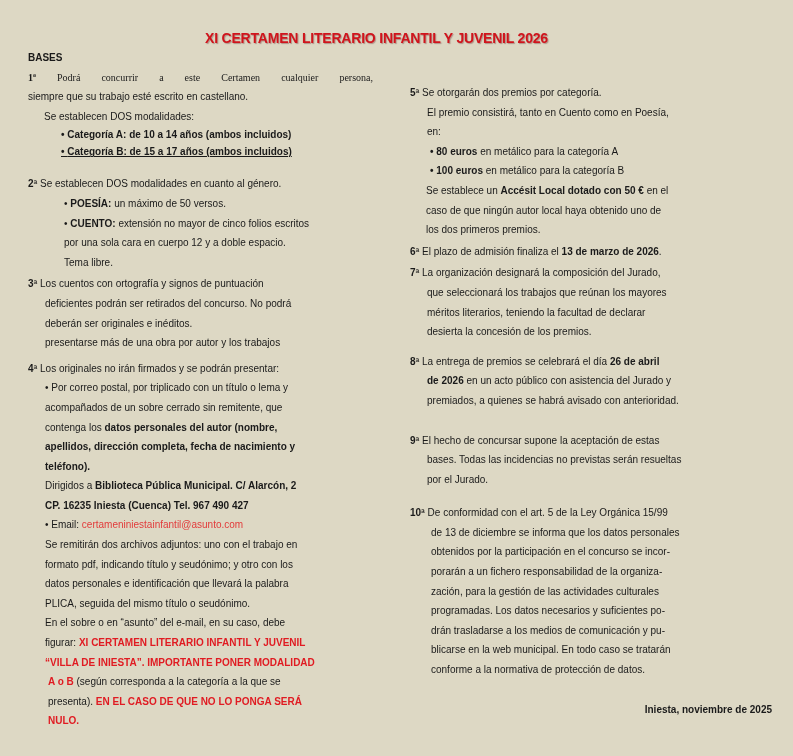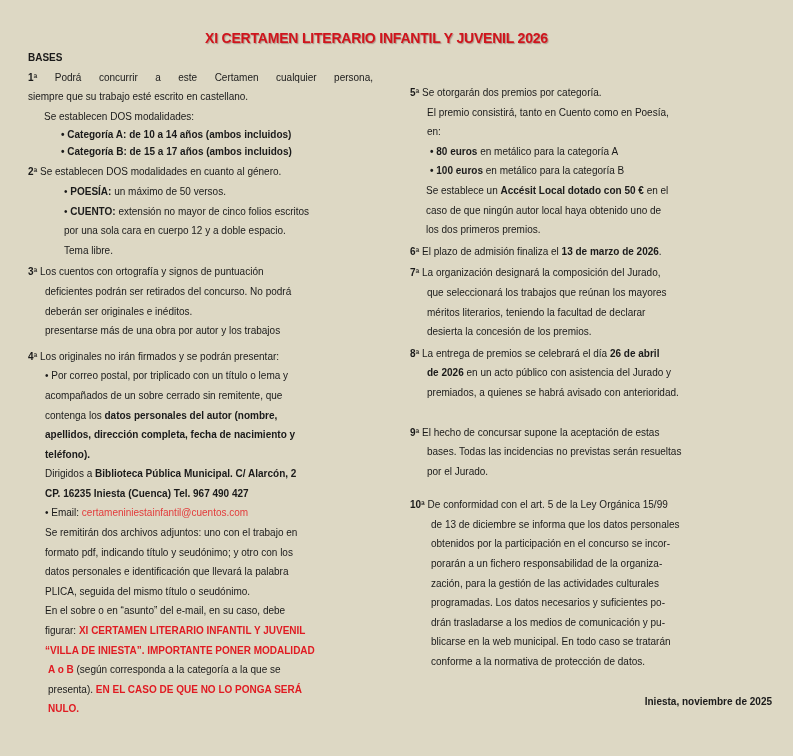--- a/index.html
+++ b/index.html
@@ -35,30 +35,30 @@
 </style>
 </head>
 <body>
 
 <div class="title">XI CERTAMEN  LITERARIO INFANTIL Y JUVENIL 2026</div>
 
 <div class="col left">
   <div class="p b">BASES</div>
 
   <div>
-    <div class="p just" style="text-align-last: justify;">
+    <div class="p just" style="text-align-last: justify; font-family: Liberation Serif, serif;">
       <span class="num">1ª</span><span> Podrá concurrir a este Certamen cualquier persona,</span>
     </div>
     <div class="p">siempre que su trabajo esté escrito en castellano.</div>
     <div class="p ind1">Se establecen DOS modalidades:</div>
     <div class="p b bullet ind2" style="line-height:17px;">Categoría A: de 10 a 14 años (ambos incluidos)</div>
-    <div class="p b bullet ind2" style="line-height:17px;">Categoría B: de 15 a 17 años (ambos incluidos)</div>
+    <div class="p b bullet ind2" style="line-height:17px;text-decoration:underline;">Categoría B: de 15 a 17 años (ambos incluidos)</div>
   </div>
 
-  <div style="margin-top:2px;">
+  <div style="margin-top:14px;">
     <div class="p"><span class="num">2ª</span><span> Se establecen DOS modalidades  en cuanto al género.</span></div>
     <div class="p ind3 bullet"><span class="b">POESÍA:</span><span> un máximo de 50 versos.</span></div>
     <div class="p ind3 bullet"><span class="b">CUENTO:</span><span> extensión no mayor de cinco folios escritos</span></div>
     <div class="p ind3">por una sola cara en cuerpo 12 y a doble espacio.</div>
     <div class="p ind3">Tema libre.</div>
   </div>
 
   <div style="margin-top:2px;">
     <div class="p"><span class="num">3ª</span><span> Los cuentos con ortografía y signos de puntuación</span></div>
     <div class="p hang2">deficientes podrán ser retirados del concurso. No podrá</div>
@@ -68,21 +68,21 @@
 
   <div style="margin-top:6px;">
     <div class="p"><span class="num">4ª</span><span> Los originales no irán firmados y se podrán presentar:</span></div>
     <div class="p hang2 bullet">Por correo postal, por triplicado con un título o lema y</div>
     <div class="p hang2">acompañados de un sobre cerrado sin remitente, que</div>
     <div class="p hang2"><span>contenga los </span><span class="b">datos personales del autor (nombre,</span></div>
     <div class="p hang2 b">apellidos,  dirección completa, fecha de nacimiento y</div>
     <div class="p hang2 b">teléfono).</div>
     <div class="p hang2"><span>Dirigidos a </span><span class="b">Biblioteca Pública Municipal.  C/ Alarcón, 2</span></div>
     <div class="p hang2 b">CP.  16235 Iniesta (Cuenca) Tel. 967 490 427</div>
-    <div class="p hang2"><span class="bullet">Email: </span><span class="redlink">certameniniestainfantil@cuentos.com</span></div>
+    <div class="p hang2"><span class="bullet">Email: </span><span class="redlink">certameniniestainfantil@asunto.com</span></div>
     <div class="p hang2">Se remitirán dos archivos adjuntos: uno con el trabajo en</div>
     <div class="p hang2">formato pdf, indicando título y seudónimo; y otro con los</div>
     <div class="p hang2">datos personales e identificación que llevará la palabra</div>
     <div class="p hang2">PLICA,  seguida del mismo título o seudónimo.</div>
     <div class="p hang2">En el sobre o en “asunto” del e-mail, en su caso, debe</div>
     <div class="p hang2"><span>figurar: </span><span class="red"> XI CERTAMEN  LITERARIO INFANTIL Y JUVENIL</span></div>
     <div class="p hang2 red">“VILLA DE INIESTA”.  IMPORTANTE PONER MODALIDAD</div>
     <div class="p hang2" style="padding-left:20px;"><span class="red">A o B</span><span> (según corresponda  a la categoría a la que se</span></div>
     <div class="p hang2" style="padding-left:20px;"><span>presenta). </span><span class="red">EN EL CASO DE QUE NO LO PONGA SERÁ</span></div>
     <div class="p hang2 red" style="padding-left:20px;">NULO.</div>
@@ -105,21 +105,21 @@
     <div class="p"><span class="num">6ª</span><span> El plazo de admisión finaliza el </span><span class="b">13 de marzo de 2026</span><span>.</span></div>
   </div>
 
   <div style="margin-top:2px;">
     <div class="p"><span class="num">7ª</span><span> La organización designará la composición del Jurado,</span></div>
     <div class="p hang2">que seleccionará los trabajos que reúnan los mayores</div>
     <div class="p hang2">méritos literarios, teniendo la facultad de declarar</div>
     <div class="p hang2">desierta la concesión de los premios.</div>
   </div>
 
-  <div style="margin-top:2px;">
+  <div style="margin-top:10px;">
     <div class="p"><span class="num">8ª</span><span> La entrega de premios se celebrará el día </span><span class="b">26  de abril</span></div>
     <div class="p hang2"><span class="b">de 2026</span><span>  en un acto público con asistencia del Jurado y</span></div>
     <div class="p hang2">premiados, a quienes se habrá avisado con anterioridad.</div>
   </div>
 
   <div style="margin-top:20px;">
     <div class="p"><span class="num">9ª</span><span> El hecho de concursar supone la aceptación de estas</span></div>
     <div class="p hang2">bases. Todas las incidencias no previstas serán resueltas</div>
     <div class="p hang2"> por el Jurado.</div>
   </div>

